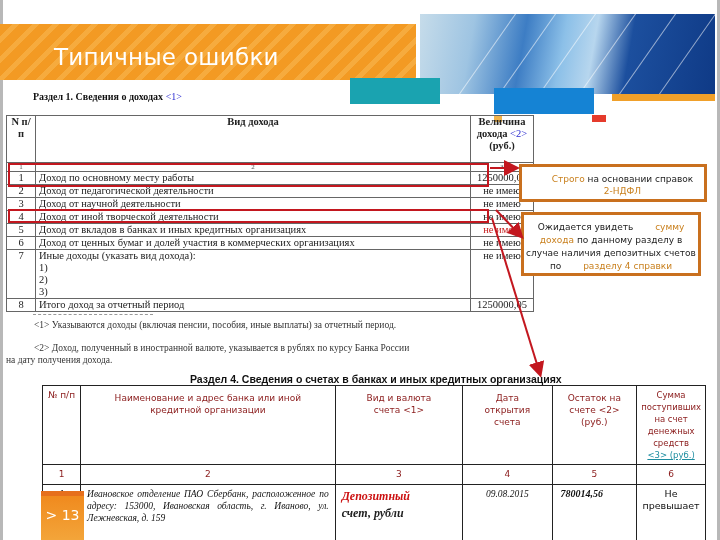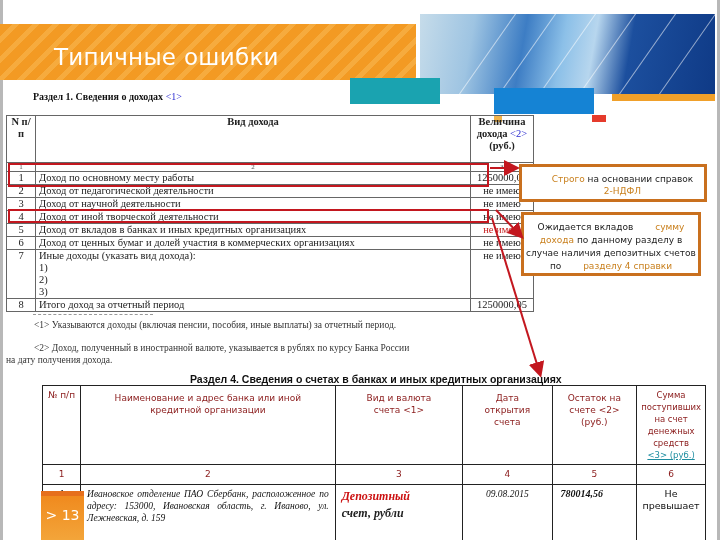--- a/index.html
+++ b/index.html
@@ -151,21 +151,21 @@
 <div class="dashes"></div>
 <div class="fn" style="left:34px;top:320px;">&lt;1&gt; Указываются доходы (включая пенсии, пособия, иные выплаты) за отчетный период.</div>
 <div class="fn" style="left:34px;top:343px;">&lt;2&gt; Доход, полученный в иностранной валюте, указывается в рублях по курсу Банка России</div>
 <div class="fn" style="left:6px;top:355px;">на дату получения дохода.</div>
 
 <div class="call c1">
   <span class="hl">Строго</span><span> на основании справок </span><br>
   <span class="hl">2-НДФЛ</span>
 </div>
 <div class="call c2">
-  <span>Ожидается вкладов </span><span class="hl">сумму дохода</span><span> по данному разделу в случае наличия депозитных счетов по </span><span class="hl">разделу 4 справки</span>
+  <span>Ожидается увидеть </span><span class="hl">сумму дохода</span><span> по данному разделу в случае наличия депозитных счетов по </span><span class="hl">разделу 4 справки</span>
 </div>
 
 <svg class="arrows" viewBox="0 0 720 540">
   <defs>
     <marker id="ah" markerWidth="8" markerHeight="8" refX="6" refY="4" orient="auto">
       <path d="M0,0 L8,4 L0,8 z" fill="#c3171f"></path>
     </marker>
   </defs>
   <line x1="490" y1="168" x2="516" y2="168" stroke="#c3171f" stroke-width="2" marker-end="url(#ah)"></line>
   <line x1="496" y1="210" x2="521" y2="236" stroke="#c3171f" stroke-width="2" marker-end="url(#ah)"></line>

